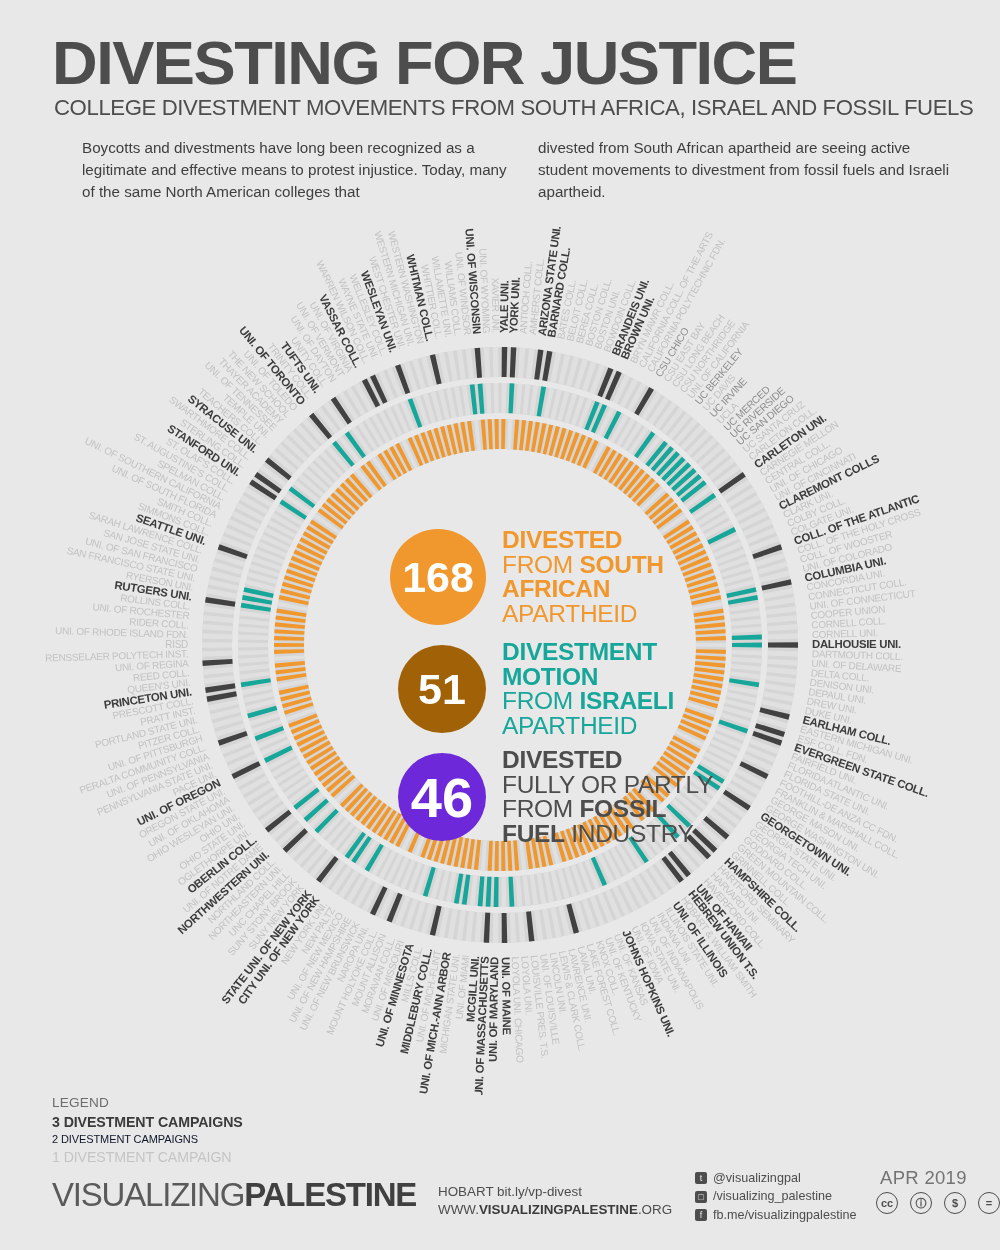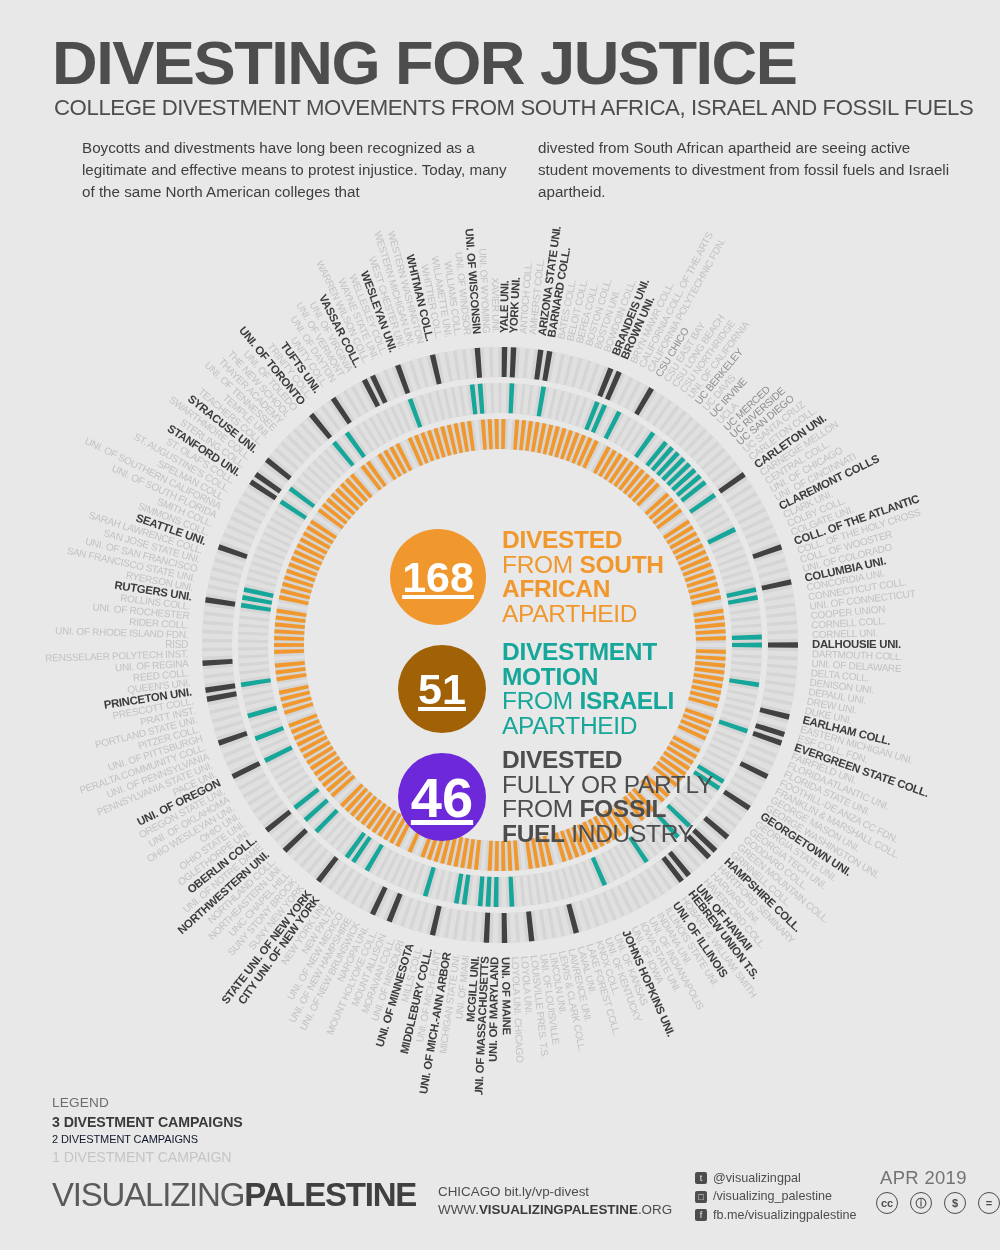--- a/index.html
+++ b/index.html
@@ -31,21 +31,21 @@
   .intro.c2{left:528px;width:420px;}
 
   
   #chartwrap{position:absolute;left:0;top:195px;width:1000px;height:900px;}
   #labelsvg,#ringsvg{position:absolute;left:0;top:0;}
 
   
   .keyrow{position:absolute;display:flex;align-items:center;}
   .keybub{
     border-radius:50%;display:flex;align-items:center;justify-content:center;
-    color:#fff;font-weight:bold;flex:0 0 auto;text-decoration:underline;
+    color:#fff;font-weight:bold;flex:0 0 auto;
   }
   .keytxt{margin-left:16px;font-weight:bold;line-height:1.0;letter-spacing:-0.3px;}
   .keytxt .lt{font-weight:normal;}
   #key-sa{left:390px;top:528px;}
   #key-sa .keybub{width:96px;height:96px;background:#f0982d;font-size:43px;}
   #key-sa .keytxt{color:#f0982d;font-size:24.5px;}
   #key-il{left:398px;top:640px;}
   #key-il .keybub{width:88px;height:88px;background:#a16207;font-size:43px;}
   #key-il .keytxt{color:#17a79a;font-size:24.5px;}
   #key-ff{left:398px;top:748px;}
@@ -955,21 +955,21 @@
   <div id="legend">
     <div class="lg-h">LEGEND</div>
     <div class="lg-3">3 DIVESTMENT CAMPAIGNS</div>
     <div class="lg-2">2 DIVESTMENT CAMPAIGNS</div>
     <div class="lg-1">1 DIVESTMENT CAMPAIGN</div>
   </div>
 
   <div id="brand"><span>VISUALIZING</span><b>PALESTINE</b></div>
 
   <div id="sources">
-    <div><span>CHICAGO </span><span>bit.ly/vp-divest</span></div>
+    <div><span>HOBART </span><span>bit.ly/vp-divest</span></div>
     <div><span>WWW.</span><b>VISUALIZINGPALESTINE</b><span>.ORG</span></div>
   </div>
 
   <div id="social">
     <div class="sc-row">
       <span class="sc-ic">
           <i>t</i>
         </span>
       <span>@visualizingpal</span>
     </div>

